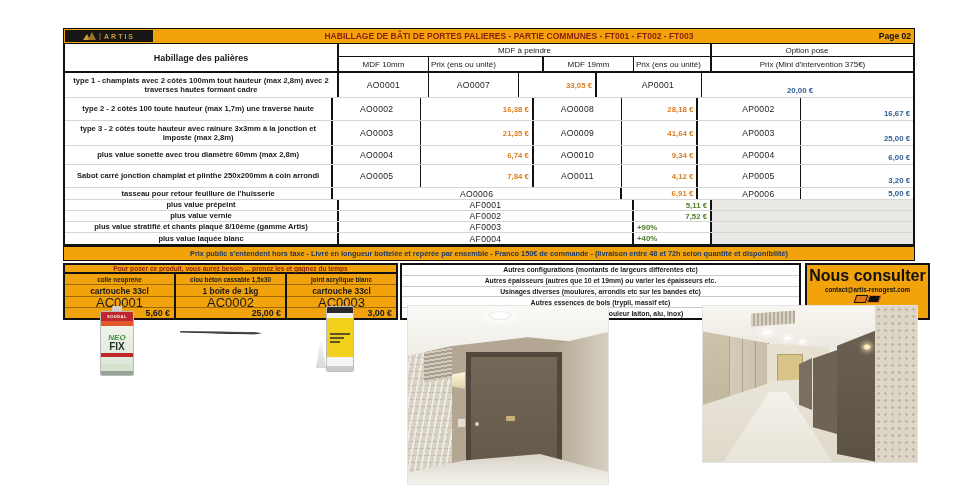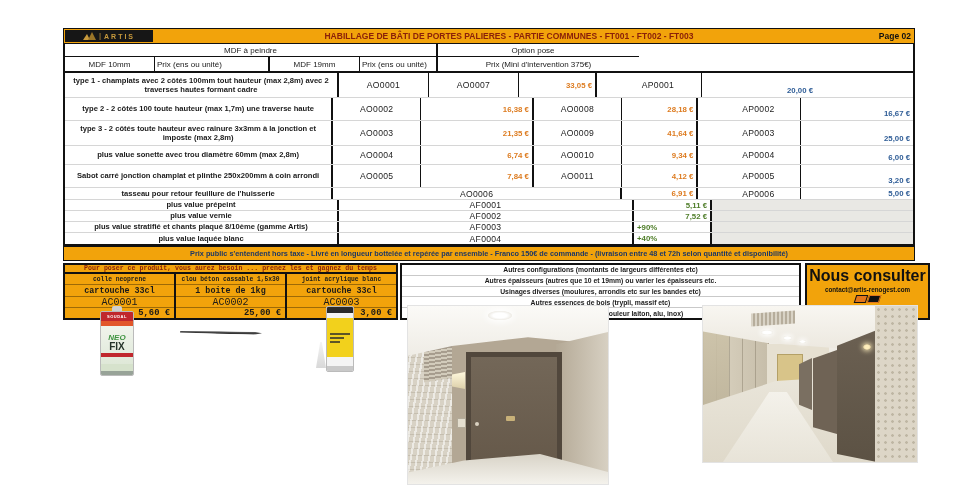--- a/index.html
+++ b/index.html
@@ -50,29 +50,29 @@
   .orange{color:#DD7B1F;} .green{color:#4E7D28;} .blue{color:#2E5C96;}
   .grayc{background:#E9E8E4;}
 
   
   .notebar{margin-top:0;height:13px;background:#F2A30B;border:1px solid #111;
     display:flex;align-items:center;justify-content:center;
     font-size:7.3px;font-weight:bold;color:#1F3864;}
 
   
   .bottomstrip{position:relative;height:57px;margin-top:2px;}
-  .tools{position:absolute;left:0;top:0;width:335px;height:57px;border:2px solid #111;background:#F2A30B;box-sizing:border-box;display:flex;flex-direction:column;font-family:Liberation Mono, monospace;}
+  .tools{position:absolute;left:0;top:0;width:335px;height:57px;border:2px solid #111;background:#F2A30B;box-sizing:border-box;display:flex;flex-direction:column;}
   .tools-head{height:11px;display:flex;align-items:center;justify-content:center;
     font-size:6.6px;font-weight:bold;color:#8B2109;border-bottom:2px solid #111;}
   .tools-cols{flex:1;display:flex;}
   .tool-col{flex:1;display:flex;flex-direction:column;border-right:2px solid #111;}
   .tool-col:last-child{border-right:none;}
   .t-name{height:10px;font-size:6.3px;font-weight:bold;display:flex;align-items:center;justify-content:center;border-bottom:1px solid rgba(0,0,0,.35);}
   .t-desc{height:11px;font-size:8.4px;font-weight:bold;display:flex;align-items:center;justify-content:center;border-bottom:1px solid rgba(0,0,0,.35);}
-  .t-code{height:10px;font-size:10px;display:flex;align-items:center;justify-content:center;border-bottom:1px solid rgba(0,0,0,.35);}
+  .t-code{height:10px;font-size:13px;display:flex;align-items:center;justify-content:center;border-bottom:1px solid rgba(0,0,0,.35);}
   .t-price{flex:1;font-size:8.8px;font-weight:bold;display:flex;align-items:center;justify-content:flex-end;padding-right:4px;}
 
   .optionsbox{position:absolute;left:337px;top:0;width:401px;height:57px;border:2px solid #111;background:#fff;box-sizing:border-box;display:flex;flex-direction:column;}
   .opt-row{flex:1;display:flex;align-items:center;justify-content:center;
     font-size:6.8px;font-weight:bold;border-bottom:1px solid #c9c9c9;text-align:center;}
   .opt-row:last-child{border-bottom:none;}
 
   .contactbox{position:absolute;left:742px;top:0;width:125px;height:57px;border:2px solid #111;background:#F2A30B;box-sizing:border-box;
     display:flex;flex-direction:column;align-items:center;padding-top:2px;}
   .ct-title{font-size:16px;font-weight:bold;color:#111;line-height:1.1;}
@@ -185,20 +185,21 @@
       </svg>
       <span class="lg-sep">|</span>
       <span class="lg-txt">ARTIS</span>
     </div>
     <div class="title">HABILLAGE DE BÂTI DE PORTES PALIERES - PARTIE COMMUNES - FT001 - FT002 - FT003</div>
     <div class="pageno">Page 02</div>
   </div>
 
   <div class="maintable">
     <div class="thead">
+      <div class="h-label">Habillage des palières</div>
       <div class="h-right">
         <div class="h-r1">
           <div class="h-mdf">MDF à peindre</div>
           <div class="h-pose">Option pose</div>
         </div>
         <div class="h-r2">
           <div class="hc w90 br1">MDF 10mm</div>
           <div class="hc w115 br2 hl">Prix (ens ou unité)</div>
           <div class="hc w90 br1">MDF 19mm</div>
           <div class="hc w78 br2 hl">Prix (ens ou unité)</div>

